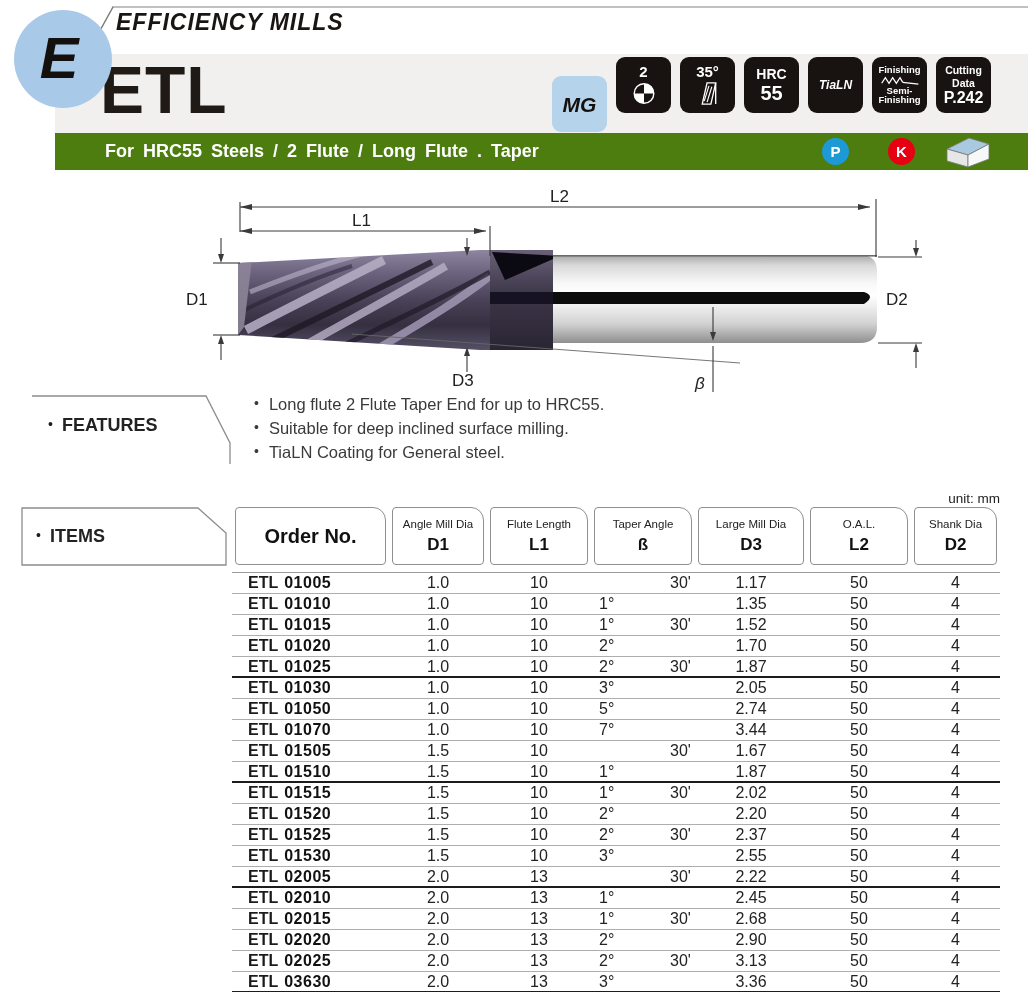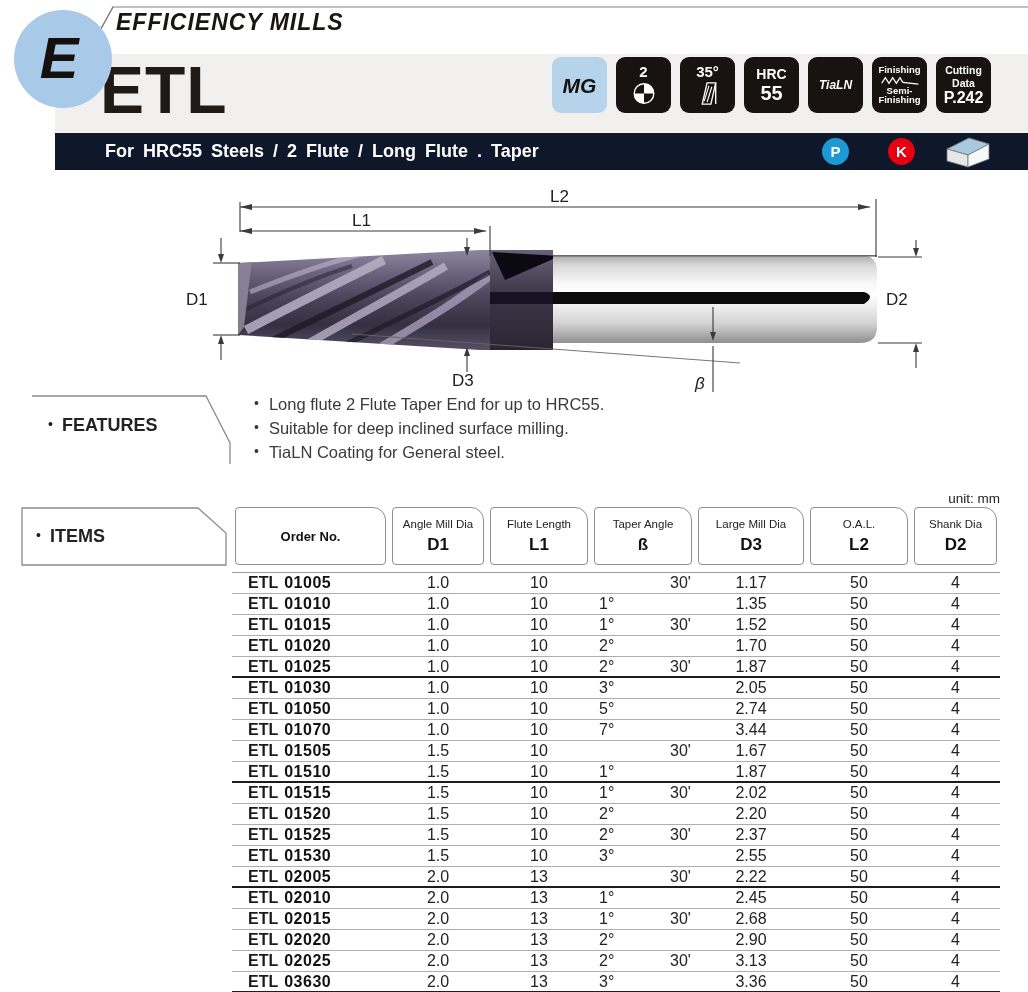--- a/index.html
+++ b/index.html
@@ -16,32 +16,32 @@
                 transform:translate(-4px,-2px);}
   .graybox{left:55px;top:54px;width:973px;height:79px;background:#f1f0ee;z-index:1;}
   .etl-title{left:100px;top:52px;font-size:66px;font-weight:700;color:#1f1a16;
              letter-spacing:1px;z-index:2;}
 
   
   .badges{left:552px;top:57px;display:flex;gap:9px;z-index:4;}
   .badge{width:55px;height:56px;border-radius:9px;background:#181310;color:#fff;
          display:flex;flex-direction:column;align-items:center;justify-content:center;
          text-align:center;line-height:1;flex:none;}
-  .badge.mg{background:#b5d3eb;color:#14100d;}
+  .badge.mg{background:#b5d3eb;color:#14100d;margin-top:19px;}
   .badge .mg-t{font-size:21px;font-weight:700;font-style:italic;letter-spacing:0px;}
   .badge .b-top{font-size:15px;font-weight:700;margin-bottom:2px;}
   .badge .hrc1{font-size:14px;font-weight:700;}
   .badge .hrc2{font-size:20px;font-weight:700;margin-top:2px;}
   .badge .coat{font-size:12px;font-weight:700;font-style:italic;letter-spacing:0px;}
   .badge .fin{font-size:9.5px;font-weight:700;}
   .badge .cut{font-size:10.5px;font-weight:700;line-height:1.15;}
   .badge .cutp{font-size:16px;font-weight:700;margin-top:1px;}
 
   
-  .blackbar{left:55px;top:133px;width:973px;height:37px;background:#0f172a;z-index:2;}
+  .blackbar{left:55px;top:133px;width:973px;height:37px;background:#4d7c0f;z-index:2;}
   .blackbar .sub{position:absolute;left:50px;top:8px;color:#fff;font-size:18px;
                  font-weight:700;word-spacing:4px;white-space:nowrap;}
   .iso{position:absolute;top:5px;width:27px;height:27px;border-radius:50%;
        color:#fff;font-size:15px;font-weight:700;display:flex;align-items:center;justify-content:center;}
   .iso.p{left:767px;background:#1d9ad6;}
   .iso.k{left:833px;background:#e60011;}
   .wedge{position:absolute;left:886px;top:1px;}
 
   
   .features-label{left:34px;top:396px;width:196px;height:60px;z-index:2;}
@@ -58,21 +58,21 @@
   .unit-note{right:28px;top:491px;font-size:13.5px;color:#222;}
 
   .table{left:232px;top:505px;width:768px;}
   .thead{display:flex;height:58px;margin-top:2px;}
   .hcol{flex:none;display:flex;}
   .hcol .tab{flex:1;margin:0 3px;border:1px solid #8f8f8f;background:#fff;
              border-radius:4px 13px 4px 4px;display:flex;flex-direction:column;
              align-items:center;justify-content:center;line-height:1;}
   .tab .tl{font-size:11.5px;color:#222;margin-bottom:5px;white-space:nowrap;}
   .tab .ts{font-size:17px;font-weight:700;color:#111;}
-  .tab .order{font-size:13px;font-weight:700;color:#111;}
+  .tab .order{font-size:20px;font-weight:700;color:#111;}
   .w-order{width:157px;} .w-d1{width:98px;} .w-l1{width:104px;} .w-ang{width:104px;justify-content:flex-end;}
   .w-d3{width:112px;} .w-l2{width:104px;} .w-d2{flex:1 1 auto;}
 
   .rows{margin-top:7px;border-top:1px solid #9a9a9a;}
   .trow{display:flex;height:21px;box-sizing:border-box;border-bottom:1px solid #aeaeae;
         font-size:16px;line-height:19px;color:#232323;}
   .trow.thick{border-bottom:2px solid #1c1c1c;}
   .cell{flex:none;text-align:center;}
   .c-order{width:157px;text-align:left;padding-left:16px;box-sizing:border-box;white-space:nowrap;}
   .c-order .op{font-weight:700;color:#1b1b1b;margin-right:6px;}

